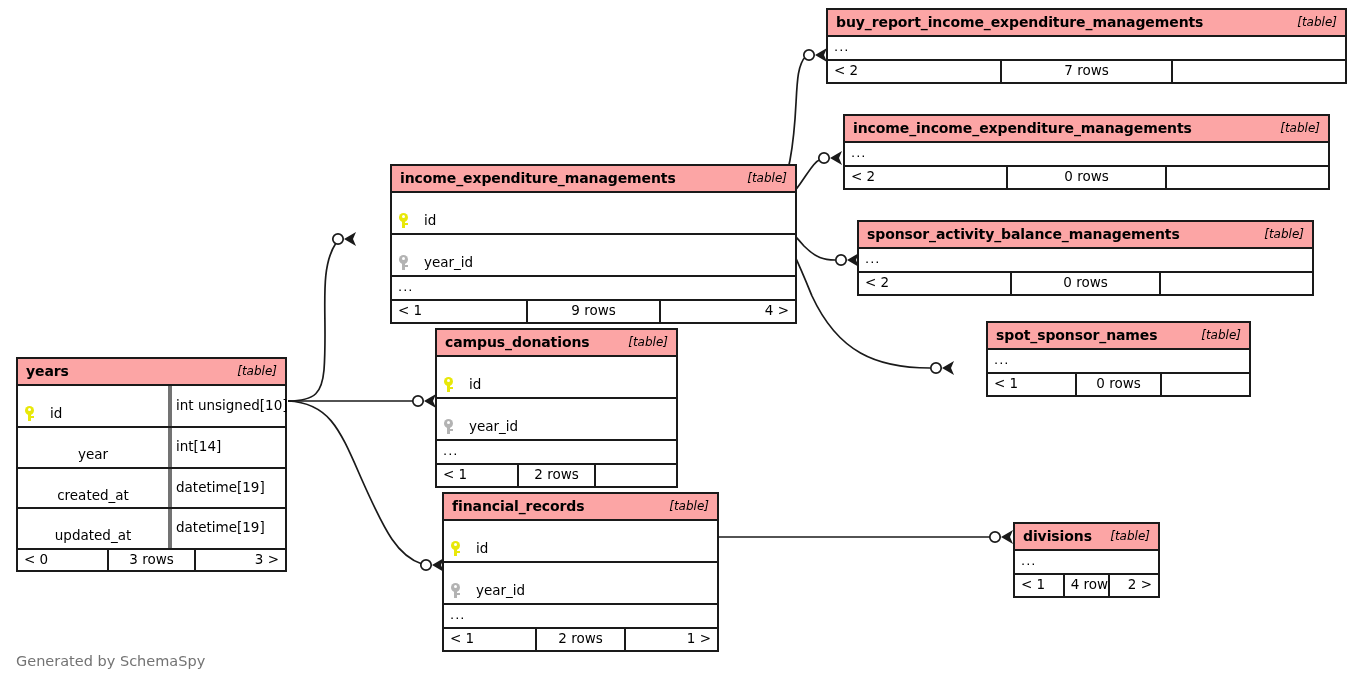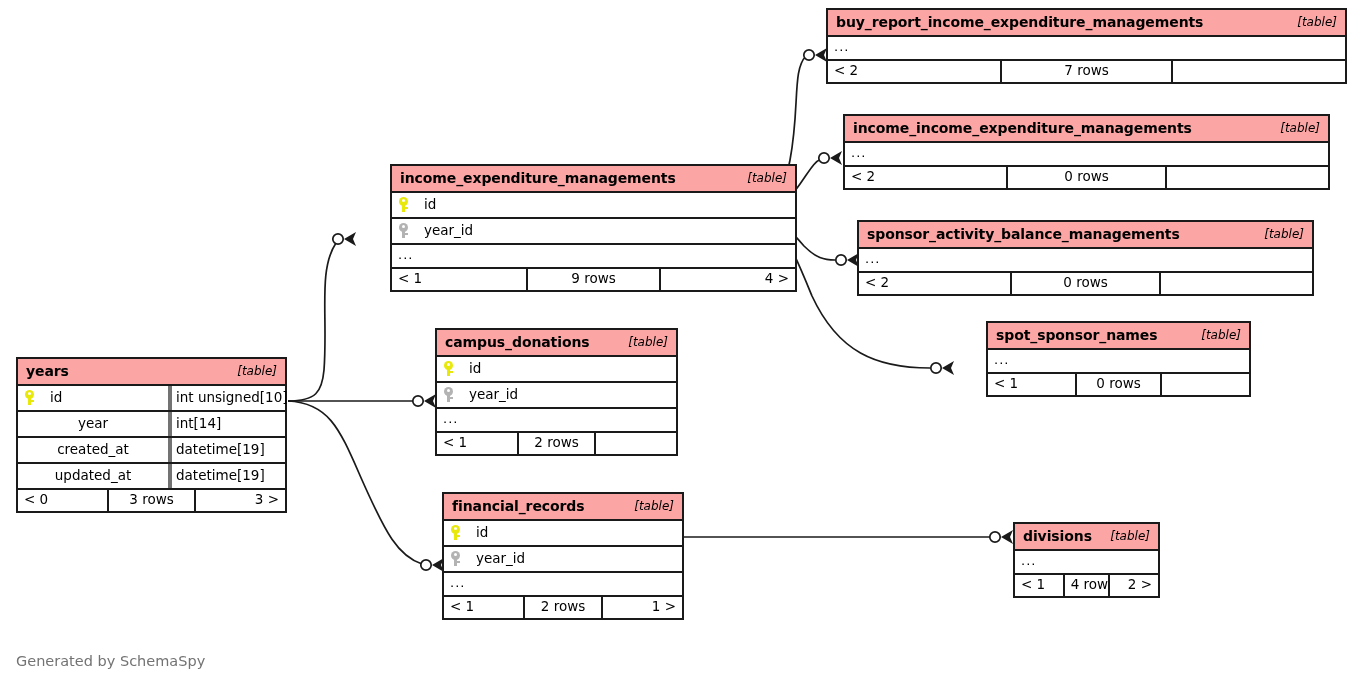--- a/index.html
+++ b/index.html
@@ -61,21 +61,21 @@
   .node .col {
     display: flex;
     align-items: stretch;
     border-bottom: 2px solid #1a1a1a;
     min-height: 24px;
   }
   .node .col:last-of-type { }
   .node .colname {
     display: flex;
     align-items: center;
-    padding: 4px 6px 5px 6px;
+    padding: 20px 6px 5px 6px;
     white-space: nowrap;
     flex: 1 1 auto;
   }
   .node .coltype {
     display: flex;
     align-items: center;
     padding: 4px 4px 5px 4px;
     white-space: nowrap;
     border-left: 4px solid #737373;
     box-sizing: border-box;
@@ -303,21 +303,21 @@
       </span>
     </div>
     <div class="ellipsis">...</div>
     <div class="foot">
       <span class="fc left">&lt; 1</span>
       <span class="fc center">2 rows</span>
       <span class="fc right"></span>
     </div>
   </div>
 
-  <div class="node" style="left:442px; top:492px; width:242px;">
+  <div class="node" style="left:442px; top:492px; width:277px;">
     <div class="hdr">
       <span class="tname">financial_records</span>
       <span class="ttag">[table]</span>
     </div>
     <div class="col">
       <span class="colname">
         <span class="keyicon pk">
             <i class="head"></i>
             <i class="hole"></i>
             <i class="shaft"></i>

